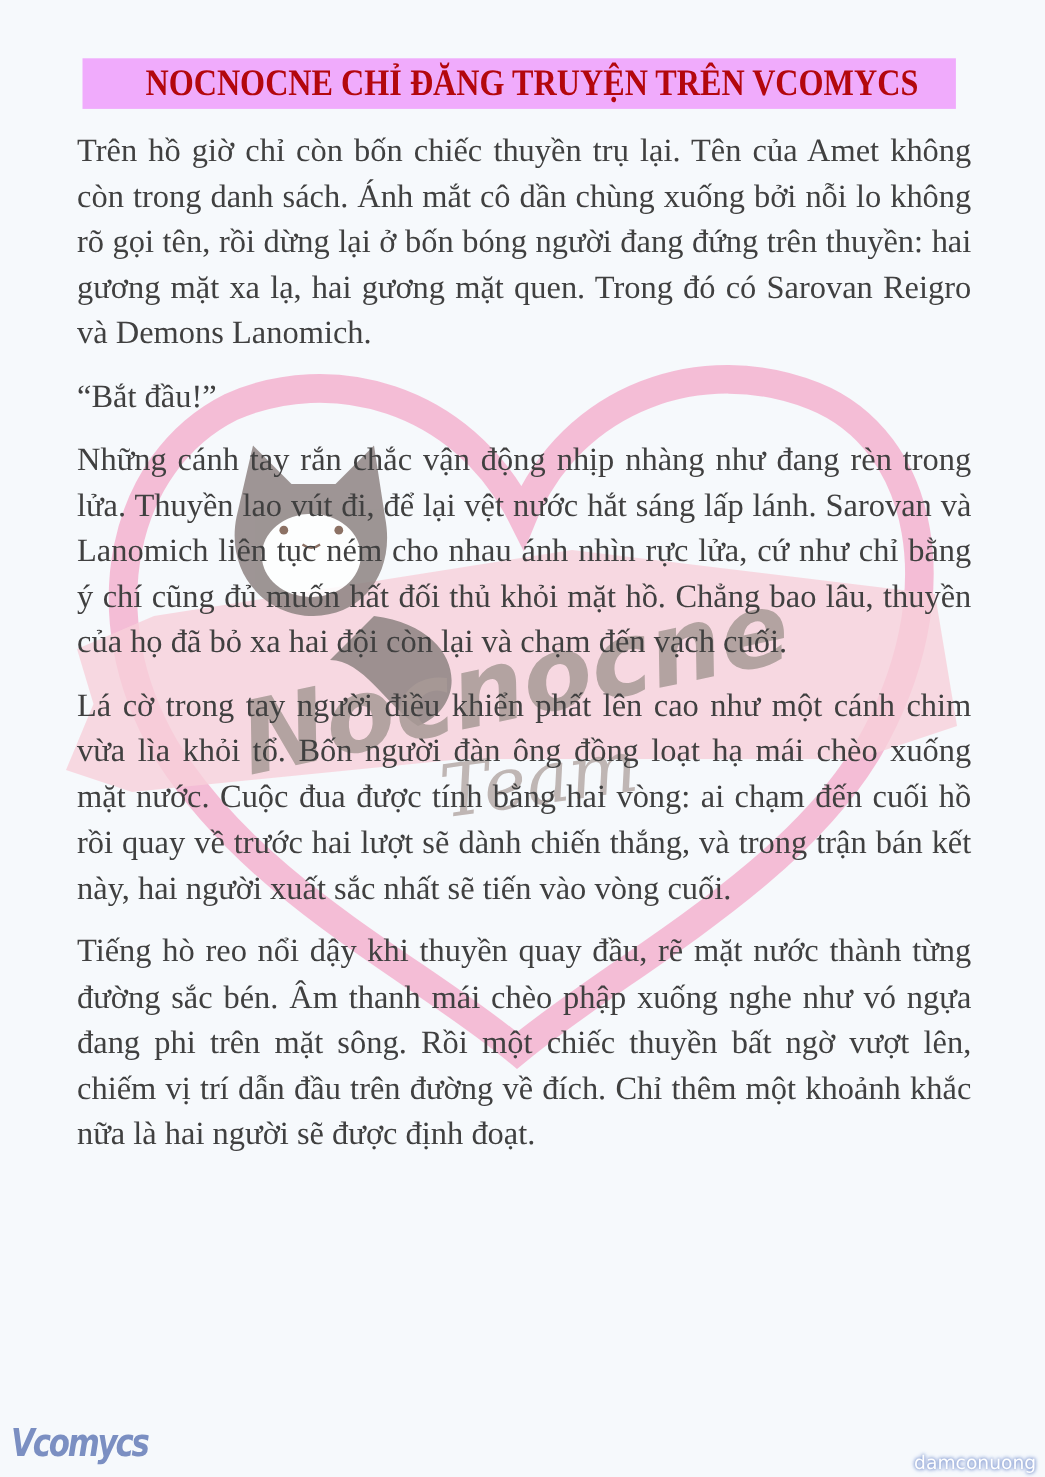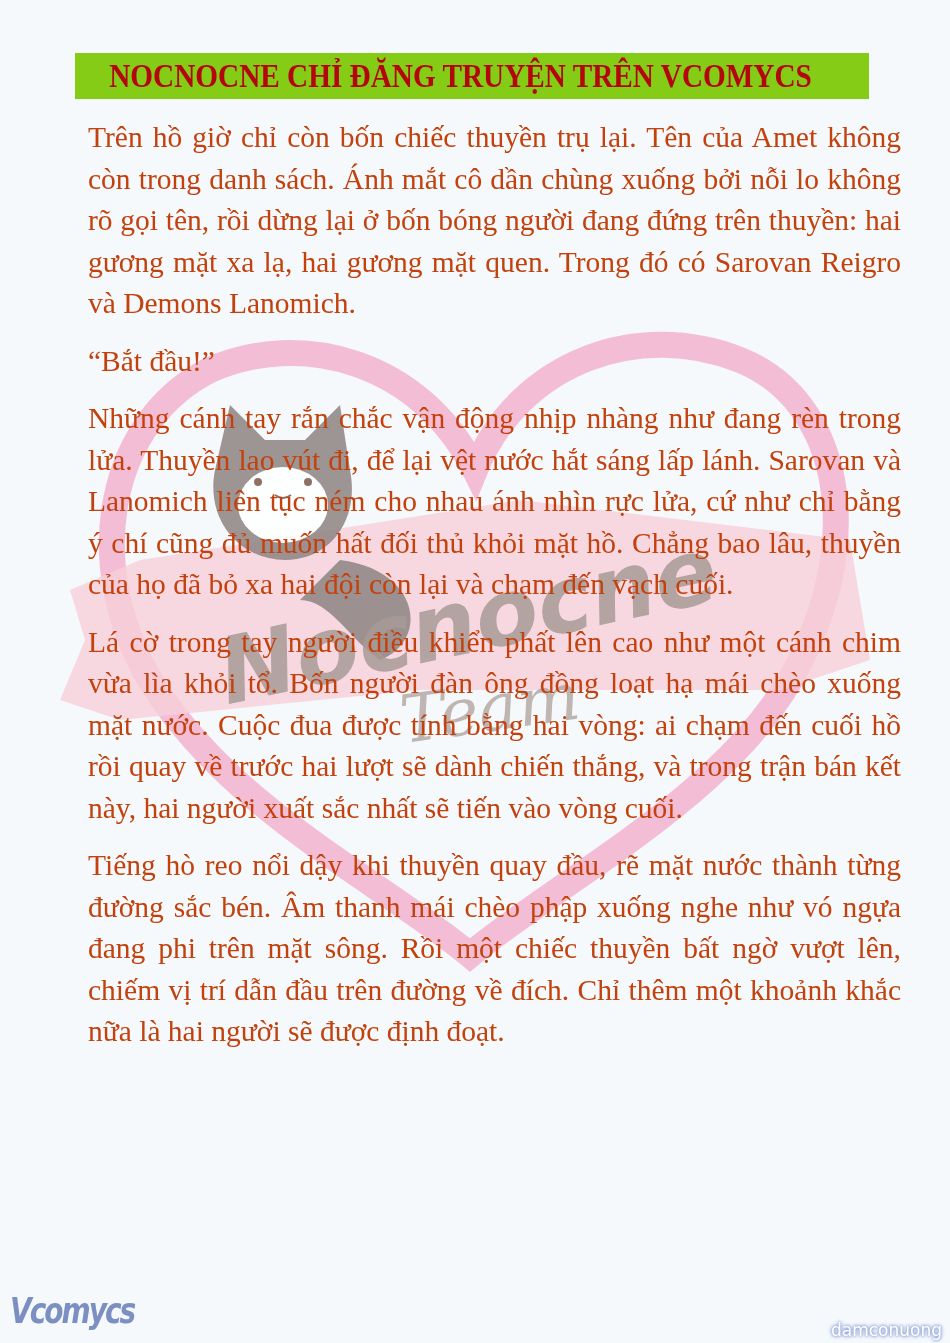--- a/index.html
+++ b/index.html
@@ -9,39 +9,38 @@
     position: relative;
     font-family: "DejaVu Serif", "Liberation Serif", serif;
   }
   .page { position: absolute; inset: 0; }
 
   
   .watermark { position: absolute; left: 0; top: 0; width: 950px; height: 1343px; pointer-events: none; z-index: 1; }
 
   .title-banner {
     position: absolute; left: 75px; top: 53px; width: 794px; height: 46px;
-    background: #84cc16;
-    display: flex; align-items: center; justify-content: flex-end;
+    background: #f0abfc;
+    display: flex; align-items: center; justify-content: flex-start;
     z-index: 2;
   }
   .title-text {
     font-family: "Liberation Serif", "DejaVu Serif", serif;
     font-weight: bold;
     font-size: 34px;
     color: #b3070d;
     letter-spacing: 0px;
     transform: scaleX(0.86);
     white-space: nowrap;
   }
 
   .content {
     position: absolute; left: 70px; top: 117px; width: 813px;
     z-index: 3;
-    color: #c2410c;
-    margin-left: 18px;
+    color: #404040;
   }
   .para {
     font-family: "Liberation Serif", "DejaVu Serif", serif;
     font-size: 29.5px;
     line-height: 41.5px;
     margin: 0 0 16px 0;
     text-align: justify;
     text-align-last: left;
   }
 

